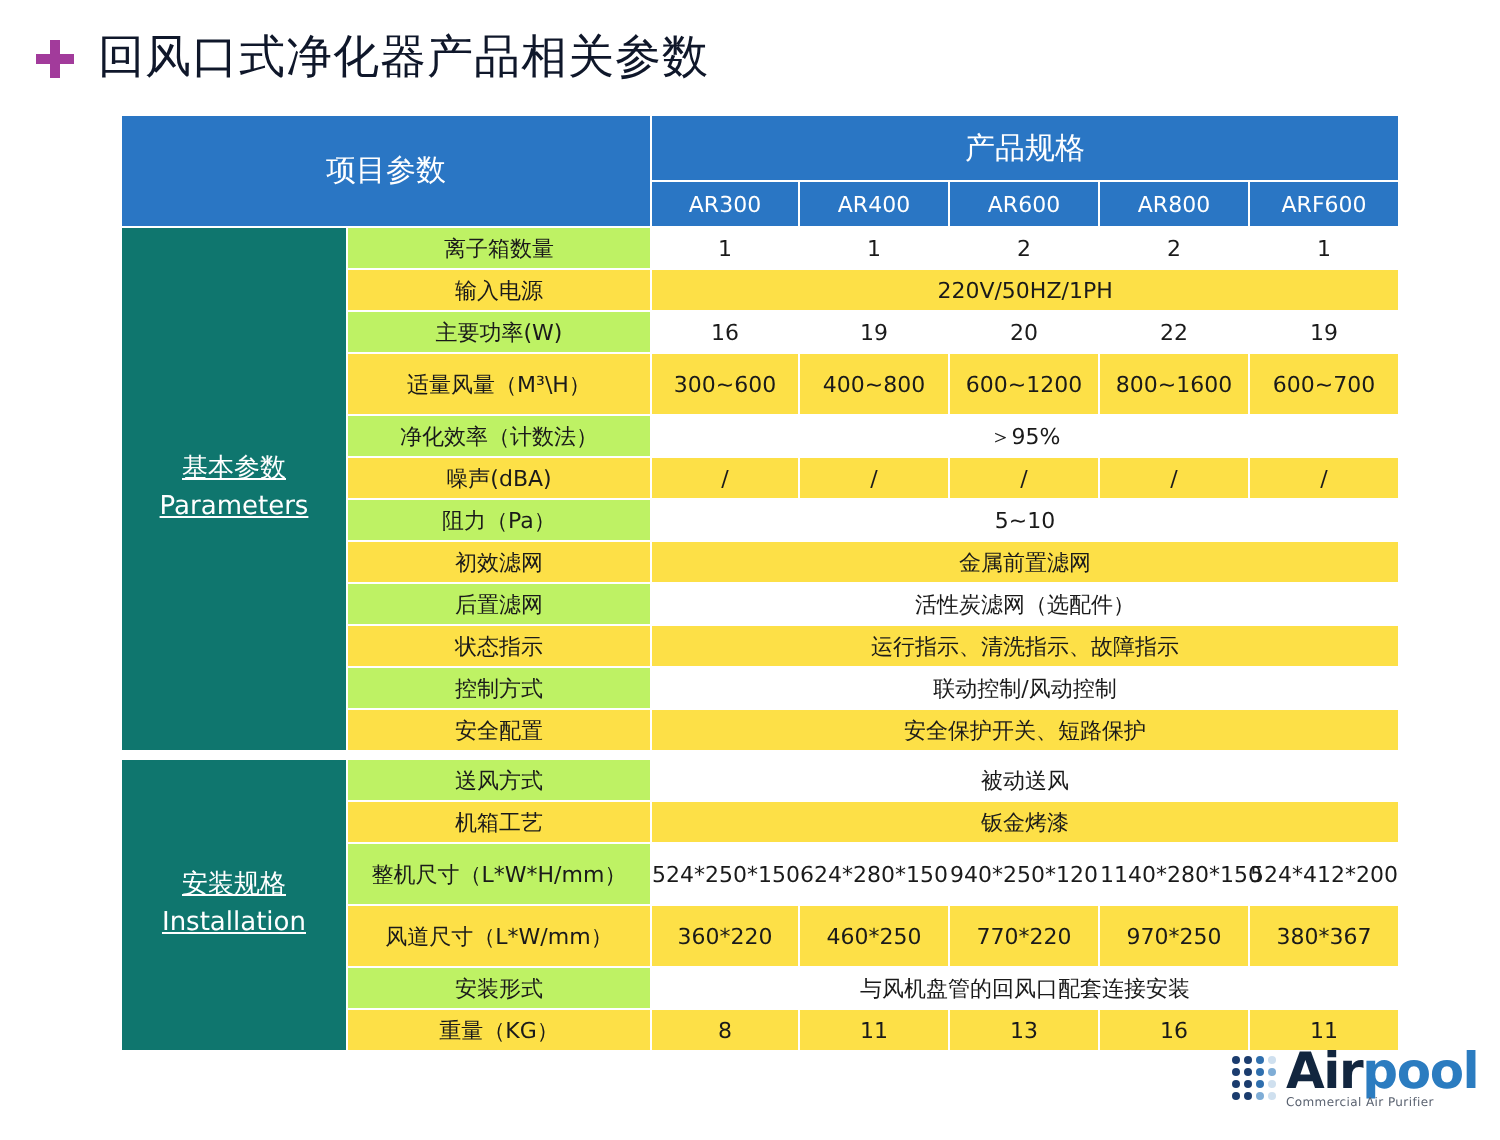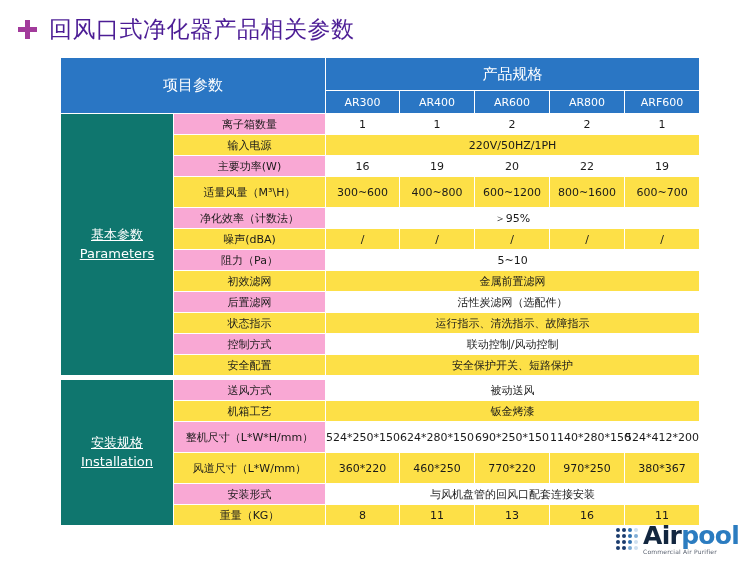--- a/index.html
+++ b/index.html
@@ -39,21 +39,21 @@
   .plus-icon::before {
     left: 7px; top: 0;
     width: 5px; height: 19px;
   }
   .plus-icon::after {
     left: 0; top: 7px;
     width: 19px; height: 5px;
   }
   .title-text {
     font-size: 23px;
-    color: #4c1d95;
+    color: #0f172a;
     letter-spacing: 0.5px;
     line-height: 1;
     white-space: nowrap;
   }
 
   
   .spec-table {
     position: absolute;
     left: 60px;
     top: 57px;
@@ -92,21 +92,21 @@
     background: #0f766e;
     color: #ffffff;
     font-size: 13px;
     line-height: 1.45;
     text-decoration: underline;
   }
   .side .en { display: block; }
 
   
   .lbl {
-    background: #f9a8d4;
+    background: #bef264;
     text-align: left;
     padding-left: 9px;
     font-size: 11px;
     color: #1a1a1a;
     border-right: 1px solid #ffffff;
   }
   .val {
     background: #ffffff;
     font-size: 11px;
   }
@@ -275,21 +275,21 @@
         <td class="val" colspan="5">被动送风</td>
       </tr>
       <tr class="alt h20">
         <td class="lbl">机箱工艺</td>
         <td class="val" colspan="5">钣金烤漆</td>
       </tr>
       <tr class="h30">
         <td class="lbl">整机尺寸（L*W*H/mm）</td>
         <td class="val">524*250*150</td>
         <td class="val">624*280*150</td>
-        <td class="val">690*250*150</td>
+        <td class="val">940*250*120</td>
         <td class="val">1140*280*150</td>
         <td class="val">524*412*200</td>
       </tr>
       <tr class="alt h30">
         <td class="lbl">风道尺寸（L*W/mm）</td>
         <td class="val">360*220</td>
         <td class="val">460*250</td>
         <td class="val">770*220</td>
         <td class="val">970*250</td>
         <td class="val">380*367</td>

